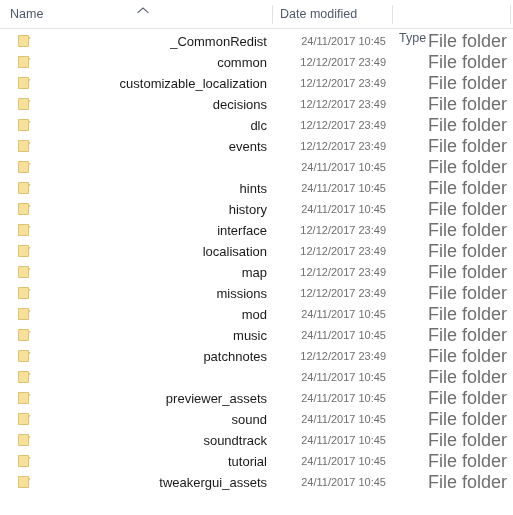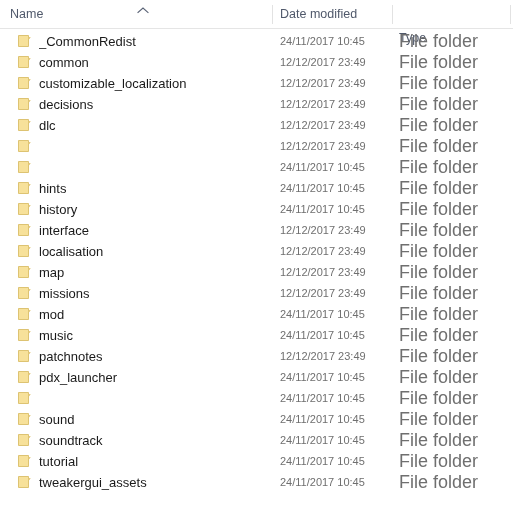--- a/index.html
+++ b/index.html
@@ -70,20 +70,21 @@
     height: 9px;
   }
   #sort-caret svg { display: block; }
 
   
   #rows {
     position: absolute;
     left: 0;
     top: 31px;
     width: 513px;
+    text-align: right;
   }
   .row {
     position: relative;
     height: 21px;
     width: 513px;
     cursor: default;
     user-select: none;
   }
 
   .folder-icon {
@@ -204,20 +205,21 @@
         <span class="cell cell-date">12/12/2017 23:49</span>
         <span class="cell cell-type">File folder</span>
       </div>
       <div class="row">
         <span class="folder-icon">
           <svg width="15" height="14" viewBox="0 0 15 14" xmlns="http://www.w3.org/2000/svg">
             <path d="M0.5 1.5 H10.5 V12.5 H0.5 Z" fill="#f7e19a" stroke="#ddc372" stroke-width="1"></path>
             <path d="M10.5 3.5 H12.2 L10.5 5.6 Z" fill="#f7e19a" stroke="#ddc372" stroke-width="0.8"></path>
           </svg>
         </span>
+        <span class="cell cell-name">events</span>
         <span class="cell cell-date">12/12/2017 23:49</span>
         <span class="cell cell-type">File folder</span>
       </div>
       <div class="row">
         <span class="folder-icon">
           <svg width="15" height="14" viewBox="0 0 15 14" xmlns="http://www.w3.org/2000/svg">
             <path d="M0.5 1.5 H10.5 V12.5 H0.5 Z" fill="#f7e19a" stroke="#ddc372" stroke-width="1"></path>
             <path d="M10.5 3.5 H12.2 L10.5 5.6 Z" fill="#f7e19a" stroke="#ddc372" stroke-width="0.8"></path>
           </svg>
         </span>
@@ -323,31 +325,31 @@
         <span class="cell cell-date">12/12/2017 23:49</span>
         <span class="cell cell-type">File folder</span>
       </div>
       <div class="row">
         <span class="folder-icon">
           <svg width="15" height="14" viewBox="0 0 15 14" xmlns="http://www.w3.org/2000/svg">
             <path d="M0.5 1.5 H10.5 V12.5 H0.5 Z" fill="#f7e19a" stroke="#ddc372" stroke-width="1"></path>
             <path d="M10.5 3.5 H12.2 L10.5 5.6 Z" fill="#f7e19a" stroke="#ddc372" stroke-width="0.8"></path>
           </svg>
         </span>
-        <span class="cell cell-name">pdx_launcher</span>
-        <span class="cell cell-date">24/11/2017 10:45</span>
-        <span class="cell cell-type">File folder</span>
-      </div>
-      <div class="row">
-        <span class="folder-icon">
-          <svg width="15" height="14" viewBox="0 0 15 14" xmlns="http://www.w3.org/2000/svg">
-            <path d="M0.5 1.5 H10.5 V12.5 H0.5 Z" fill="#f7e19a" stroke="#ddc372" stroke-width="1"></path>
-            <path d="M10.5 3.5 H12.2 L10.5 5.6 Z" fill="#f7e19a" stroke="#ddc372" stroke-width="0.8"></path>
-          </svg>
-        </span>
+        <span class="cell cell-date">24/11/2017 10:45</span>
+        <span class="cell cell-type">File folder</span>
+      </div>
+      <div class="row">
+        <span class="folder-icon">
+          <svg width="15" height="14" viewBox="0 0 15 14" xmlns="http://www.w3.org/2000/svg">
+            <path d="M0.5 1.5 H10.5 V12.5 H0.5 Z" fill="#f7e19a" stroke="#ddc372" stroke-width="1"></path>
+            <path d="M10.5 3.5 H12.2 L10.5 5.6 Z" fill="#f7e19a" stroke="#ddc372" stroke-width="0.8"></path>
+          </svg>
+        </span>
+        <span class="cell cell-name">previewer_assets</span>
         <span class="cell cell-date">24/11/2017 10:45</span>
         <span class="cell cell-type">File folder</span>
       </div>
       <div class="row">
         <span class="folder-icon">
           <svg width="15" height="14" viewBox="0 0 15 14" xmlns="http://www.w3.org/2000/svg">
             <path d="M0.5 1.5 H10.5 V12.5 H0.5 Z" fill="#f7e19a" stroke="#ddc372" stroke-width="1"></path>
             <path d="M10.5 3.5 H12.2 L10.5 5.6 Z" fill="#f7e19a" stroke="#ddc372" stroke-width="0.8"></path>
           </svg>
         </span>

